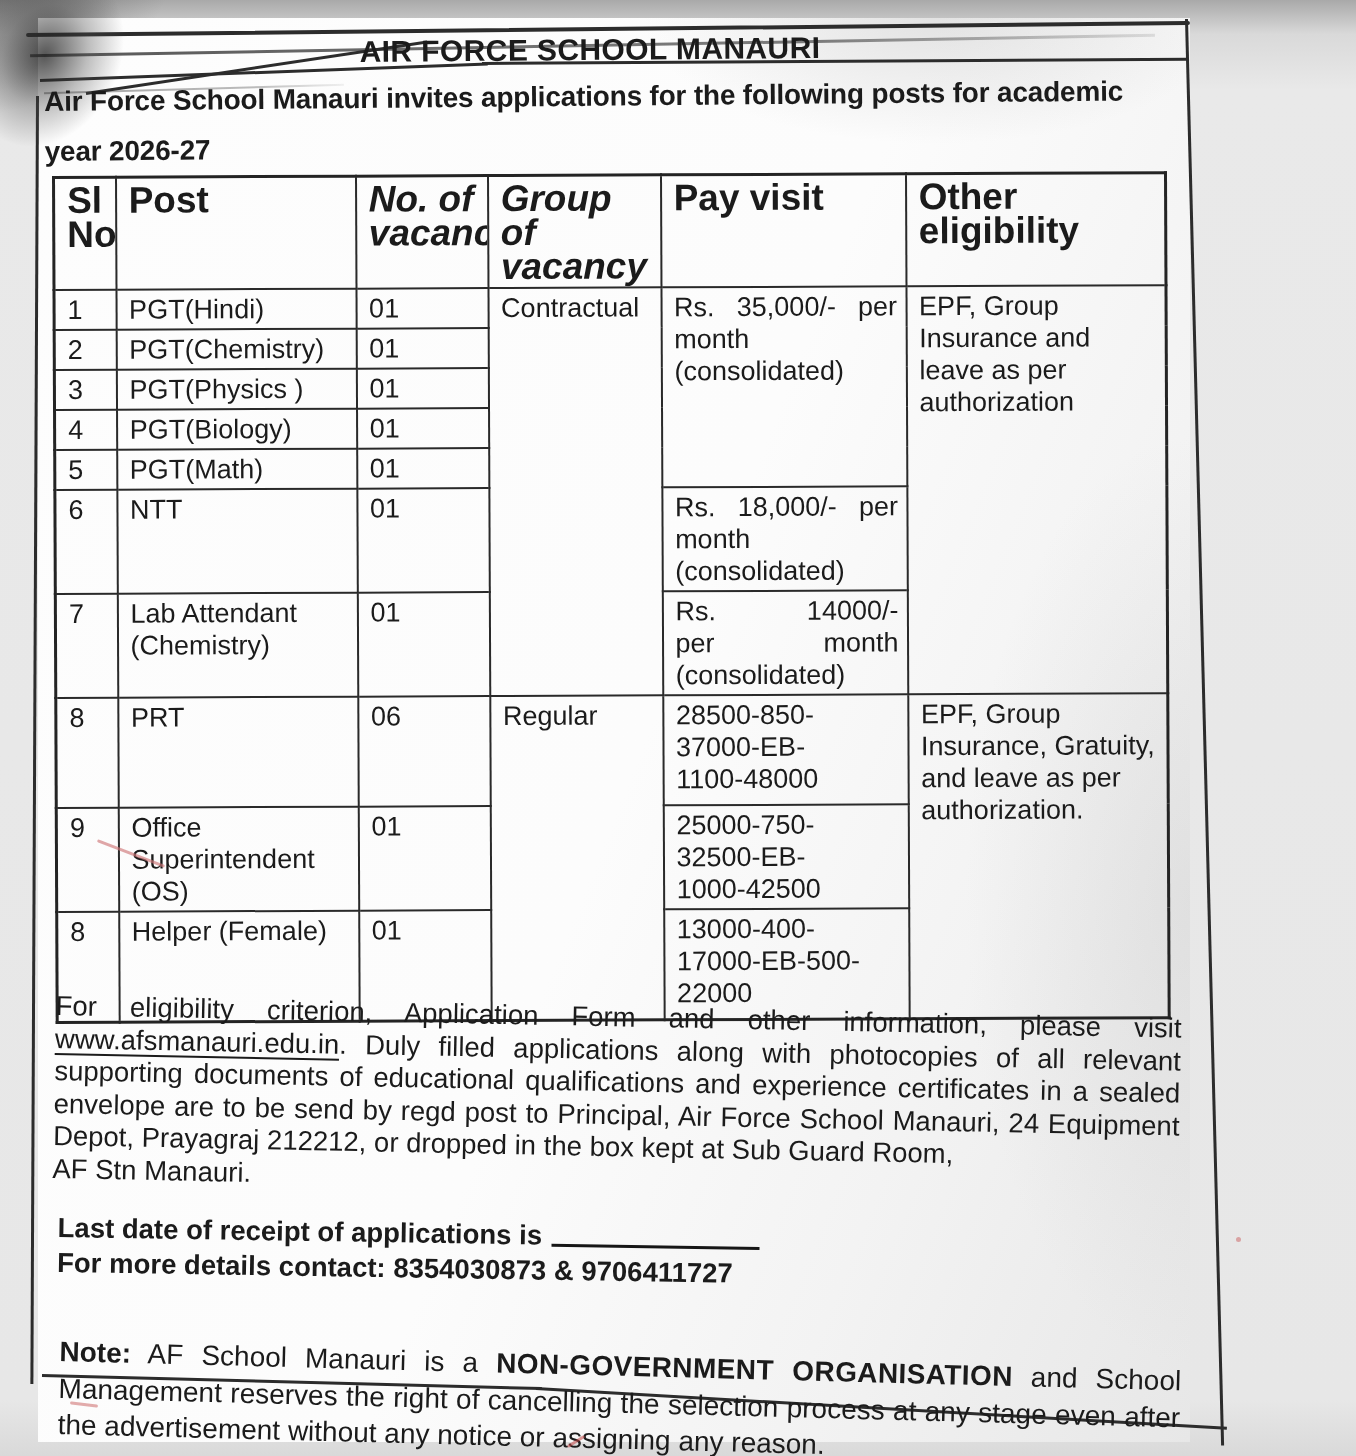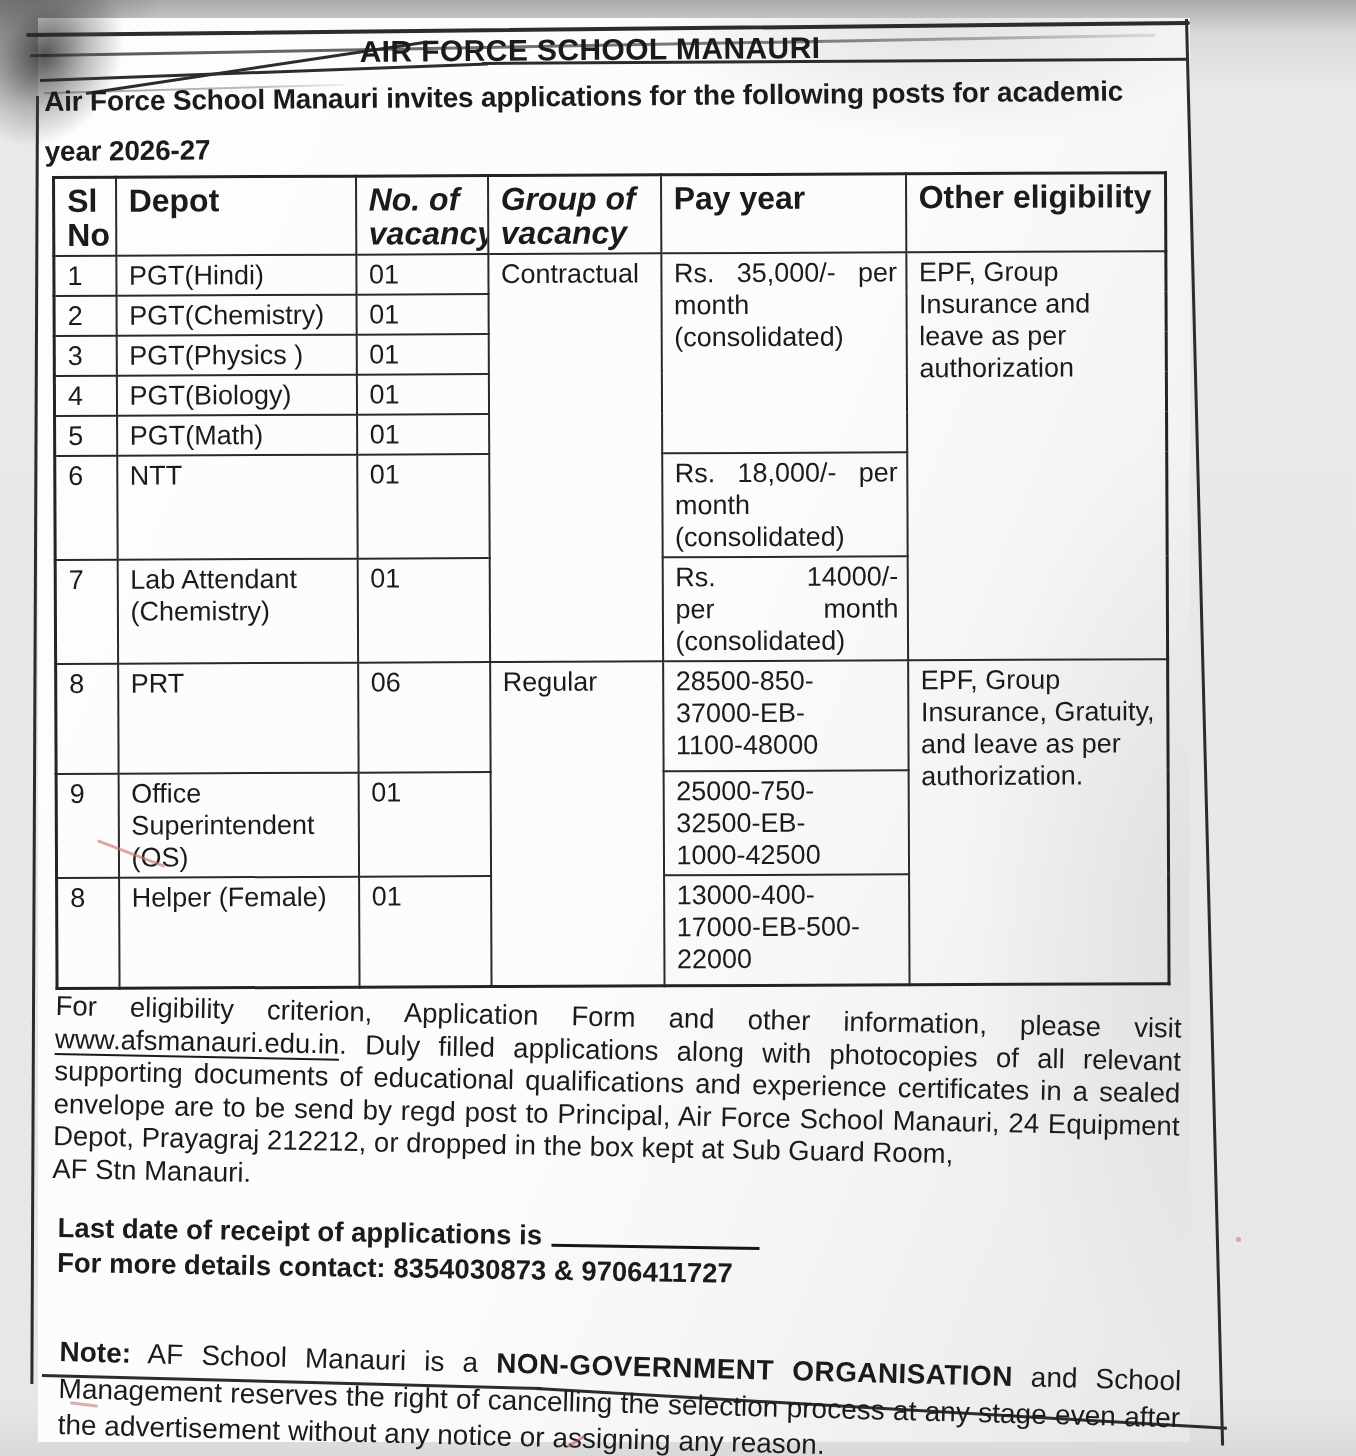--- a/index.html
+++ b/index.html
@@ -60,21 +60,21 @@
 
   table.posts{
     position:absolute;left:52px;top:176px;width:1112px;border-collapse:collapse;table-layout:fixed;
     transform:rotate(-0.25deg);transform-origin:left top;
     font-size:27px;border:3px solid #242424;
   }
   table.posts th,table.posts td{
     border:2px solid #2a2a2a;vertical-align:top;padding:3px 8px 3px 12px;
     font-weight:normal;text-align:left;line-height:32px;overflow:hidden;
   }
-  table.posts th{font-weight:bold;font-size:32px;line-height:34px;padding-top:5px;}
+  table.posts th{font-weight:bold;font-size:37px;line-height:34px;padding-top:5px;}
   th.j{text-align:justify;font-style:italic;}
   col.c-sl{width:62px;}col.c-post{width:240px;}col.c-vac{width:132px;}
   col.c-type{width:173px;}col.c-pay{width:245px;}col.c-fac{width:260px;}
   tr.hr{height:76px;}
   tr.r1{height:38px;}tr.r2,tr.r3,tr.r4,tr.r5{height:36px;}
   tr.r6{height:100px;}tr.r7{height:98px;}tr.r8{height:110px;}tr.r9{height:100px;}tr.r10{height:110px;}
   td.sl{padding-left:14px;}
   td.post{padding-left:16px;line-height:31px;}
   td.vac{text-align:center;padding-left:4px;padding-right:4px;}
   td.type{text-align:center;vertical-align:middle;padding:2px 6px;}
@@ -141,24 +141,24 @@
       <col class="c-sl">
         <col class="c-post">
         <col class="c-vac">
       <col class="c-type">
         <col class="c-pay">
         <col class="c-fac">
     </colgroup>
     <tbody>
       <tr class="hr">
         <th>Sl No</th>
-        <th>Depot</th>
+        <th>Post</th>
         <th class="j">No. of vacancy</th>
         <th class="j">Group of vacancy</th>
-        <th>Pay year</th>
+        <th>Pay visit</th>
         <th>Other eligibility</th>
       </tr>
       <tr class="r1">
         <td class="sl">1</td>
         <td class="post">PGT(Hindi)</td>
         <td class="vac">01</td>
         <td class="type" rowspan="7">Contractual</td>
         <td class="pay" rowspan="5">Rs. 35,000/- per
 month
 (consolidated)</td>

